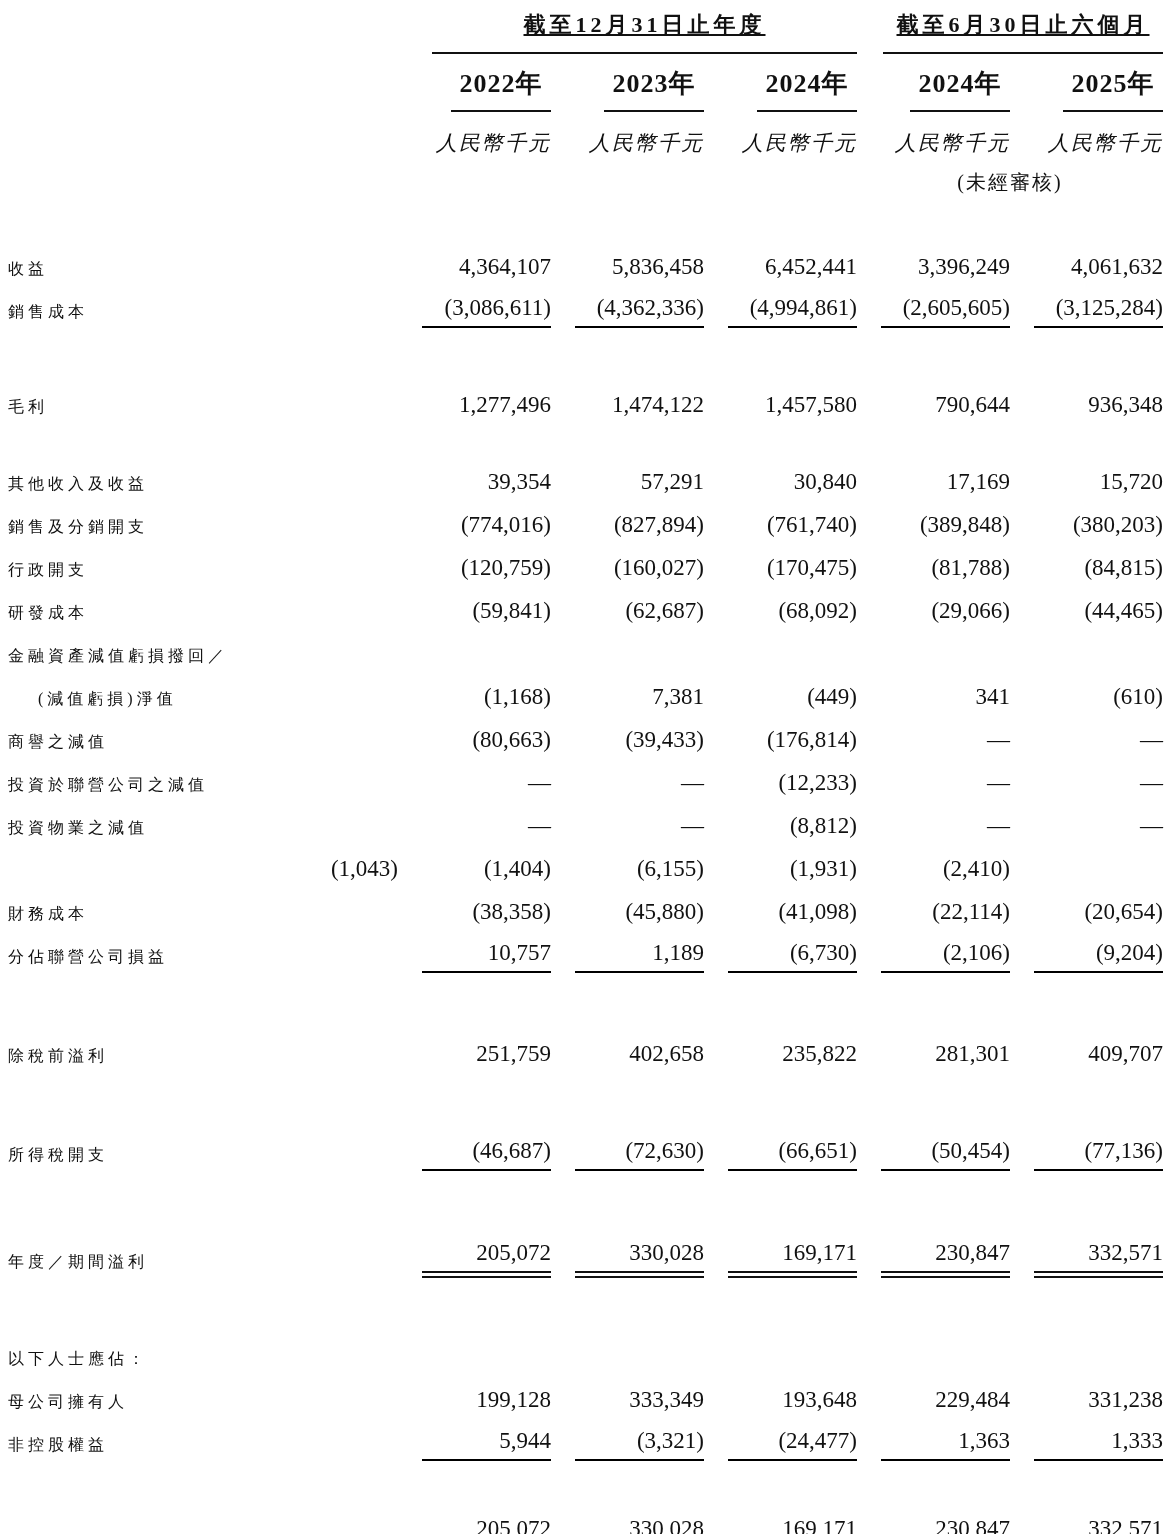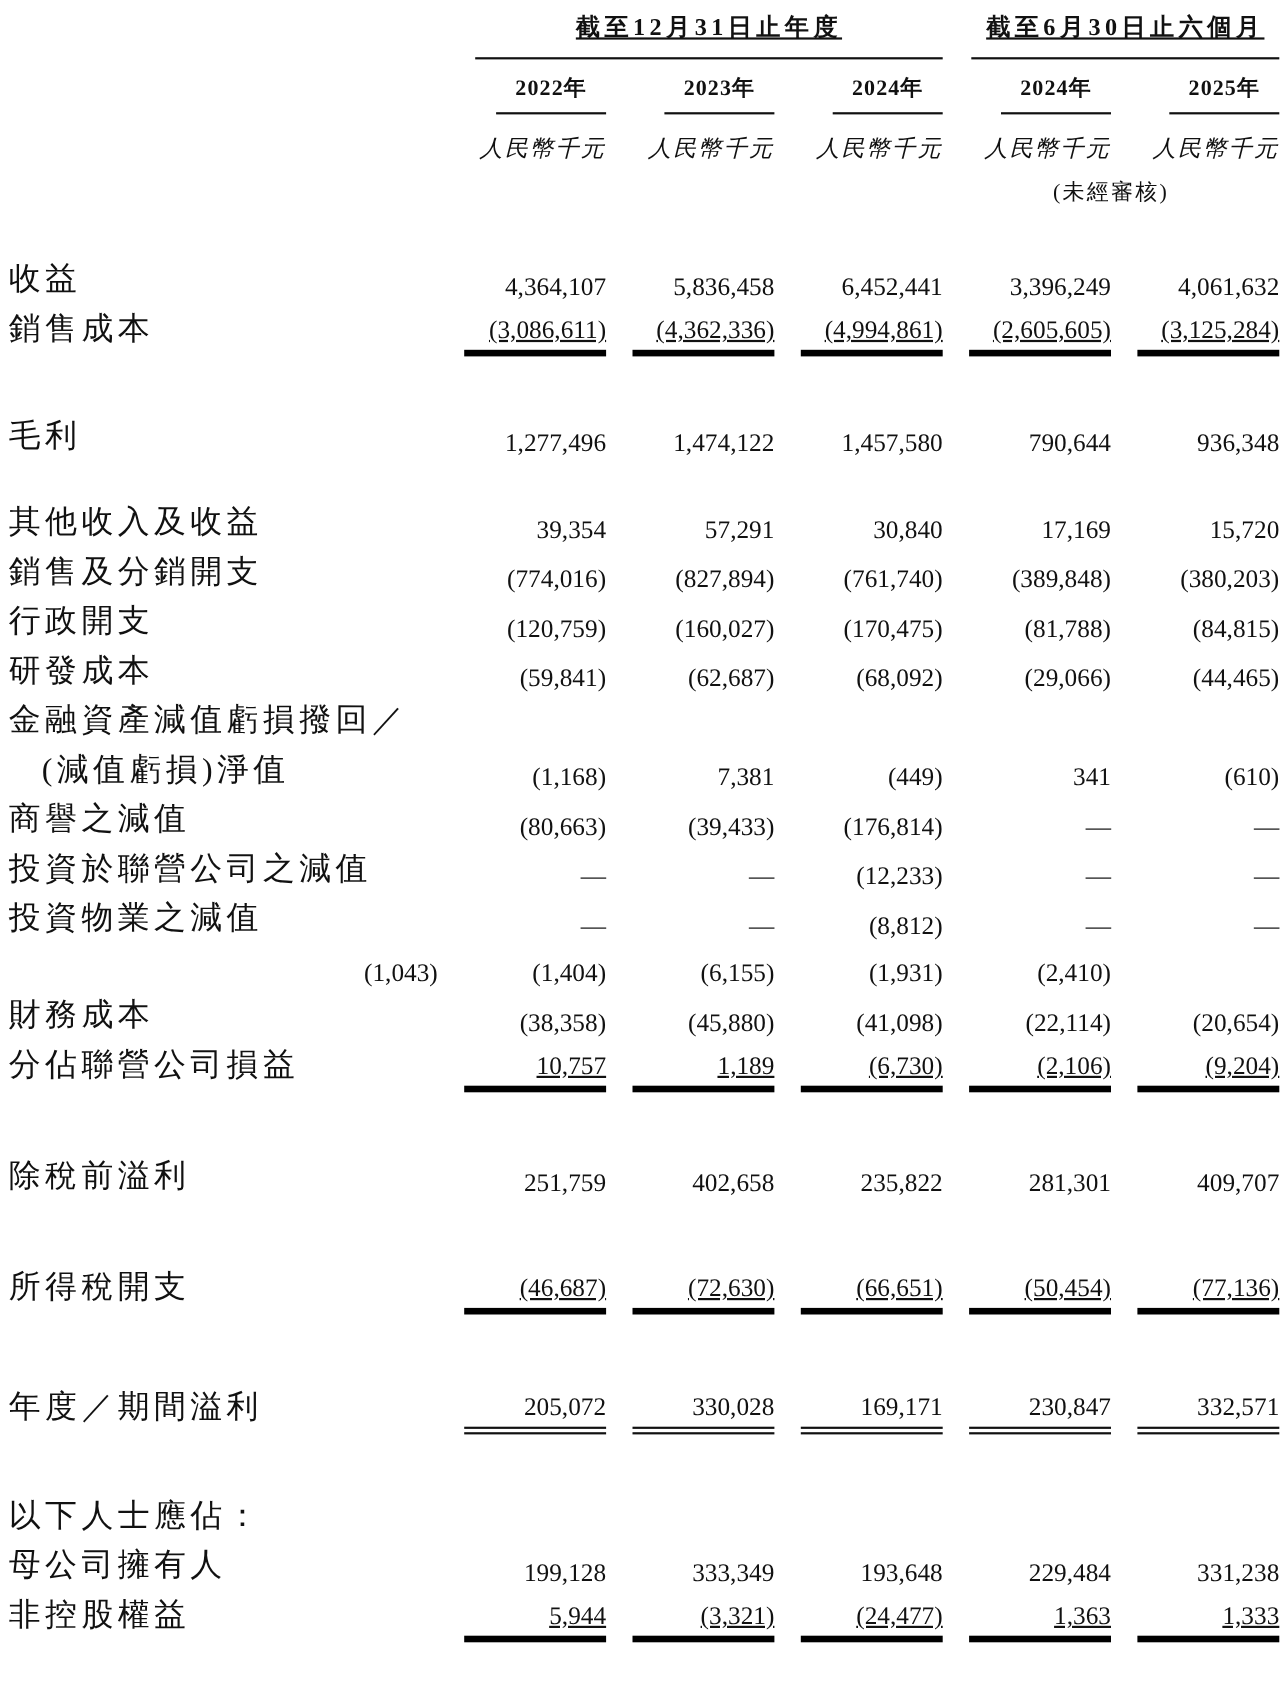--- a/index.html
+++ b/index.html
@@ -31,21 +31,21 @@
     text-decoration: underline;
   }
   .group-annual { grid-column: 2 / span 3; margin-left: 34px; }
   .group-interim { grid-column: 5 / span 2; margin-left: 26px; }
   .year-row { margin-top: 12px; }
   .year-cell { display: flex; justify-content: flex-end; }
   .year-box {
     width: 100px;
     text-align: center;
     font-weight: bold;
-    font-size: 20px;
+    font-size: 26px;
     letter-spacing: 1px;
     padding-bottom: 9px;
     border-bottom: 2px solid #111;
     white-space: nowrap;
   }
   .unit-row { margin-top: 0; }
   .unit-cell {
     text-align: right;
     font-style: italic;
     font-size: 21px;
@@ -60,21 +60,21 @@
     letter-spacing: 2px;
     padding-top: 12px;
     white-space: nowrap;
   }
   
   #rows { margin-top: 46px; }
   .row { min-height: 43px; display: grid; grid-template-columns: 390px repeat(5, 153px); align-items: end; }
   .label-cell {
     display: flex;
     align-items: flex-end;
-    font-size: 29px;
+    font-size: 16px;
     letter-spacing: 4px;
     white-space: nowrap;
     padding-bottom: 5px;
     text-align: center;
   }
   .label-cell.indent { padding-left: 30px; }
   .lbl { white-space: nowrap; }
   .dots {
     flex: 1 1 auto;
     margin: 0 4px 0 8px;
@@ -88,21 +88,21 @@
     text-align: right;
     font-size: 23px;
     margin-left: 24px;
     padding-bottom: 5px;
     white-space: nowrap;
     min-height: 43px;
     display: flex;
     align-items: flex-end;
     justify-content: flex-end;
   }
-  .val.rule-s { border-bottom: 6px solid #000000; text-decoration: underline; }
+  .val.rule-s { border-bottom: 2px solid #000000; }
   .val.rule-d { border-bottom: 7px double #111; }
 </style>
 </head>
 <body>
 
 <div class="page">
 
   <div class="grid">
     <div></div>
     <div class="group-title group-annual">截至12月31日止年度</div>

